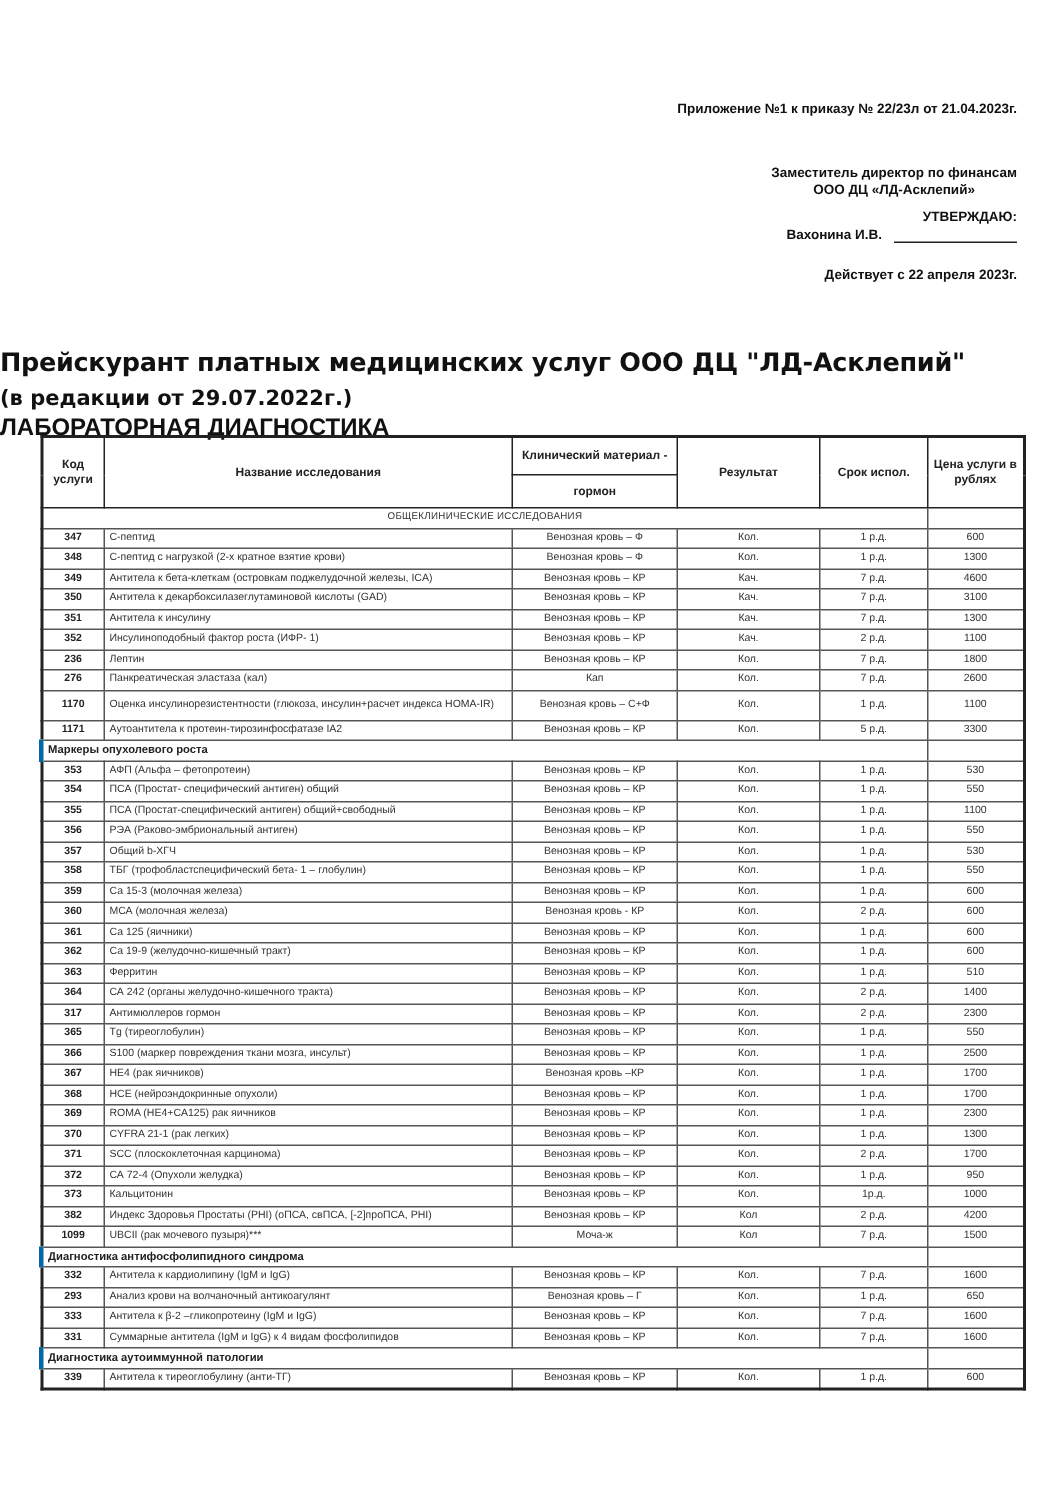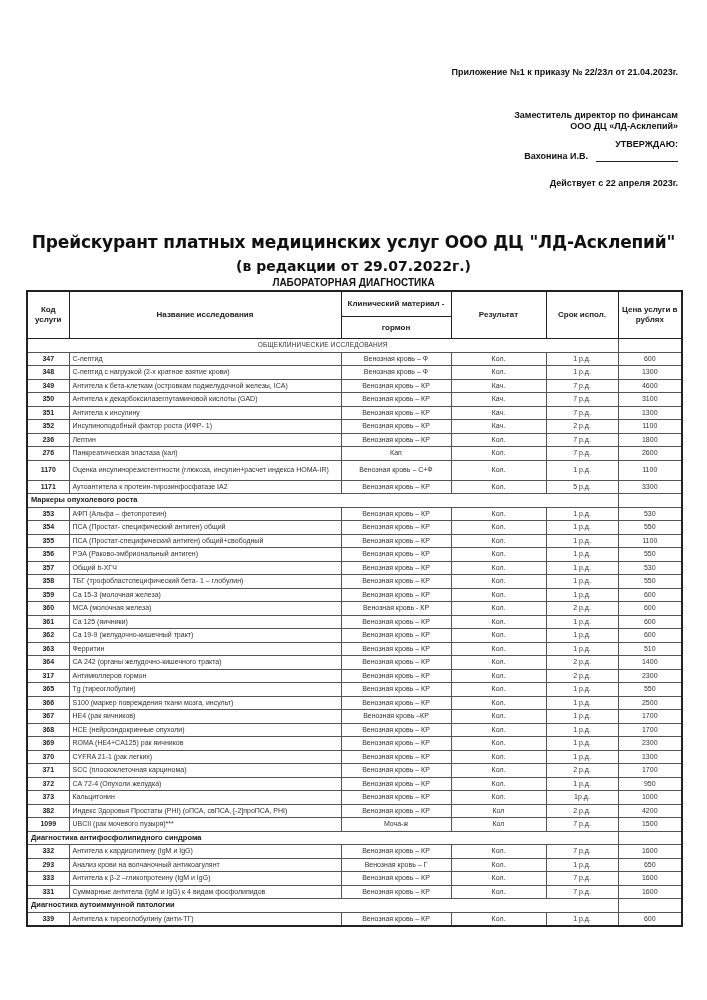--- a/index.html
+++ b/index.html
@@ -1,31 +1,31 @@
 <!DOCTYPE html>
 <html><head>
 <meta charset="utf-8">
 <style>
   html, body { margin:0; padding:0; background:#fff; }
   body { width:707px; height:1000px; position:relative; font-family:"Liberation Sans", sans-serif; color:#111; overflow:hidden; }
-  .hdr { position:absolute; right:29px; text-align:right; font-weight:bold; font-size:9px; line-height:11px; }
+  .hdr { position:absolute; right:29px; text-align:center; font-weight:bold; font-size:9px; line-height:11px; }
   .sign-line { display:inline-block; width:82px; border-bottom:1px solid #222; margin-left:8px; vertical-align:bottom; height:9px; }
-  .title { position:absolute; left:0; width:707px; text-align:center; font-family:"DejaVu Sans", sans-serif; font-weight:bold; color:#111; }
+  .title { position:absolute; left:0; width:707px; text-align:left; font-family:"DejaVu Sans", sans-serif; font-weight:bold; color:#111; }
   .title1 { top:232px; font-size:17px; letter-spacing:-0.2px; }
   .title2 { top:258px; font-size:14px; }
-  .title3 { top:277px; font-size:10px; font-family:"Liberation Sans", sans-serif; }
+  .title3 { top:277px; font-size:16px; font-family:"Liberation Sans", sans-serif; }
   table { position:absolute; left:26px; top:290px; width:655px; border-collapse:collapse; table-layout:fixed; border:2px solid #222; }
   td, th { border:1px solid #555; padding:0 3px; font-size:7px; line-height:8.5px; height:12.5px; color:#333; overflow:hidden; }
   th { font-weight:bold; font-size:8px; line-height:10px; color:#222; text-align:center; border:1.5px solid #222; }
   .c-code { text-align:center; font-weight:bold; color:#222; }
   .c-name { text-align:left; }
   .c-c { text-align:center; }
   .sect-center td { text-align:center; font-size:6.5px; letter-spacing:0.2px; }
   .sect td { font-weight:bold; font-size:7.5px; color:#222; border-left:none; border-right:none; }
-  .sect td.sect-label { border-left:1px solid #0369a1; }
+  .sect td.sect-label { border-left:3px solid #0369a1; }
   .sect td.sect-price { border-left:1px solid #555; }
   .tall td { height:19px; }
 </style>
 </head>
 <body>
 
 <div class="hdr" style="top:67px;">Приложение №1 к приказу № 22/23л от 21.04.2023г.</div>
 <div class="hdr" style="top:91px;margin-top:48px;">УТВЕРЖДАЮ:</div>
 <div class="hdr" style="top:110px;">
   <div>Заместитель директор по финансам</div>

